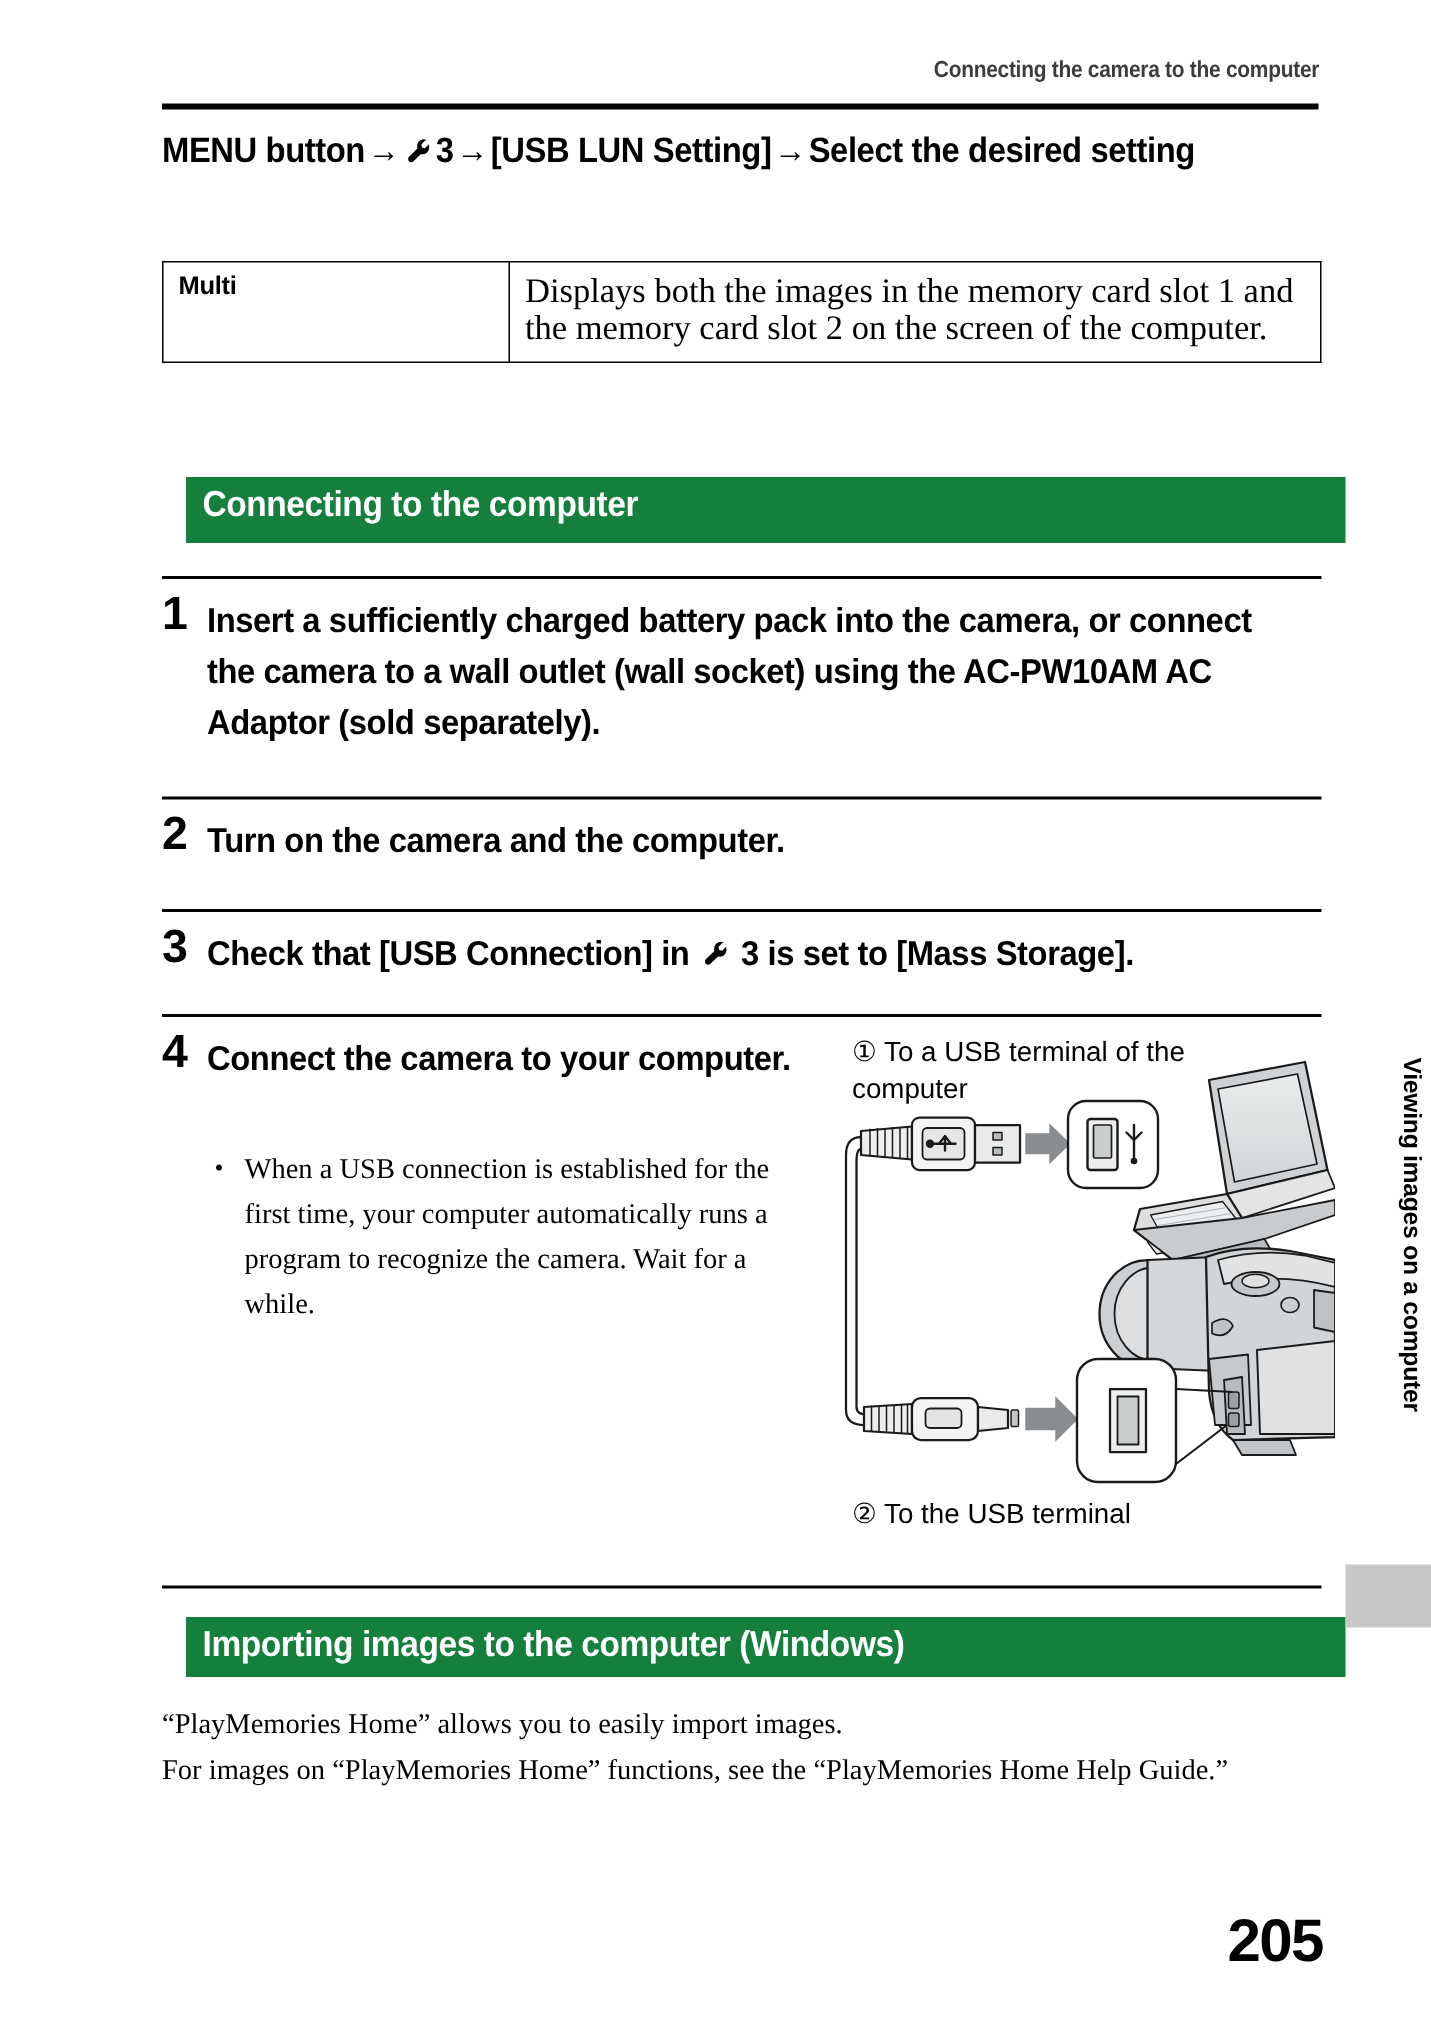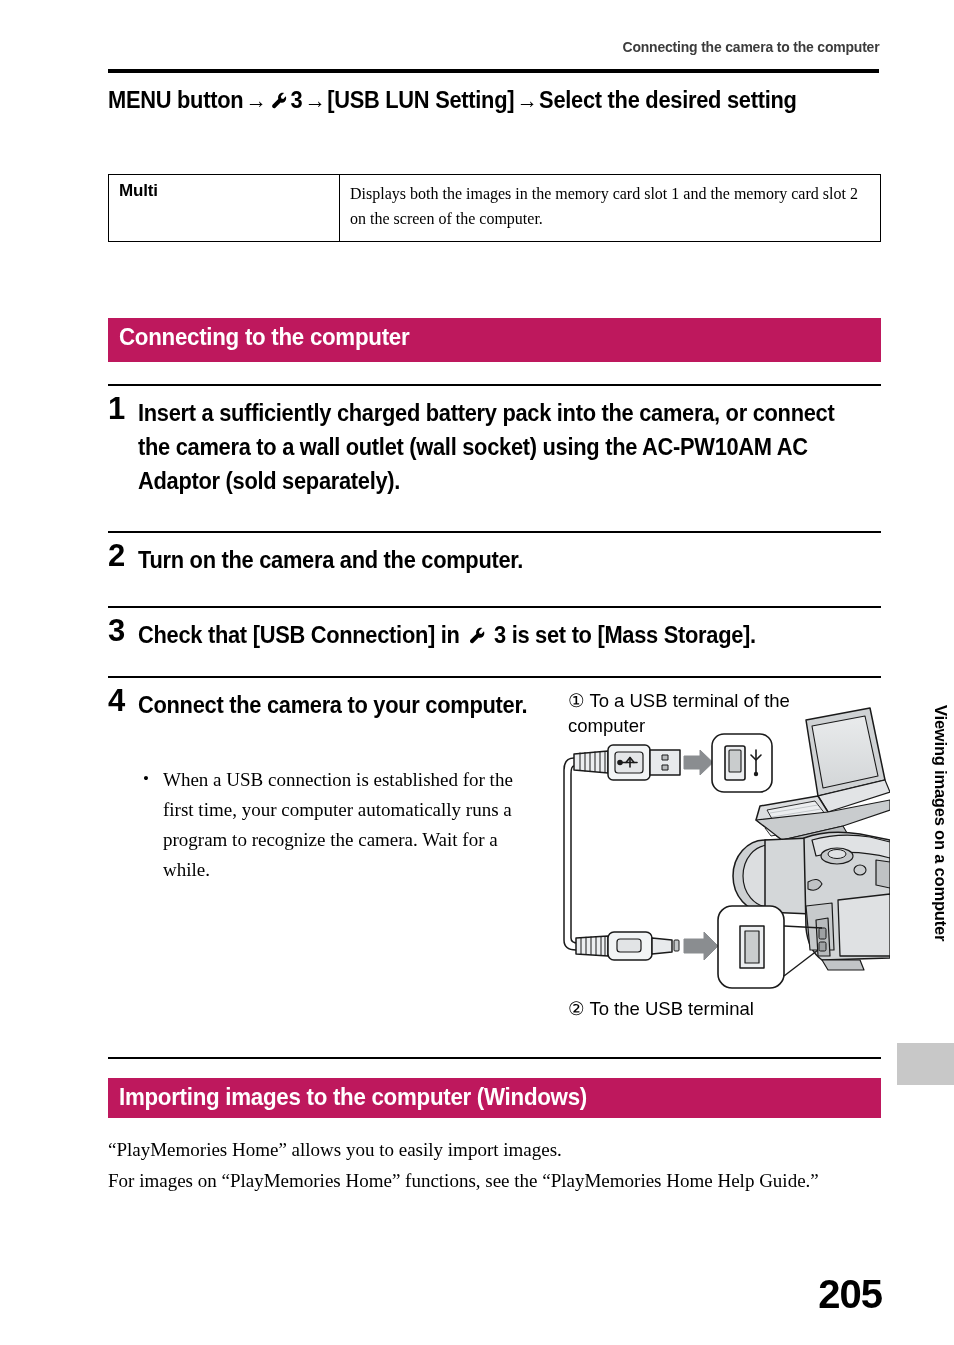--- a/index.html
+++ b/index.html
@@ -80,30 +80,30 @@
   }
   .spec-table td.term {
     width: 210px;
     font-family: "Liberation Sans", sans-serif;
     font-weight: bold;
     font-size: 17px;
     letter-spacing: -0.2px;
   }
   .spec-table td.desc {
     font-family: "Liberation Serif", serif;
-    font-size: 16px;
+    font-size: 23px;
     line-height: 25px;
   }
 
   
   .section-bar {
     position: absolute;
-    left: 108px;
+    left: 124px;
     width: 773px;
-    background: #be185d;
+    background: #15803d;
     color: #ffffff;
     font-family: "Liberation Sans", sans-serif;
     font-weight: bold;
     font-size: 24px;
     letter-spacing: -0.3px;
     padding: 5px 0 7px 11px;
     box-sizing: border-box;
   }
   .section-bar span { display: inline-block; transform: scaleX(0.93); transform-origin: left center; }
   #bar-connecting { top: 318px; height: 44px; }

